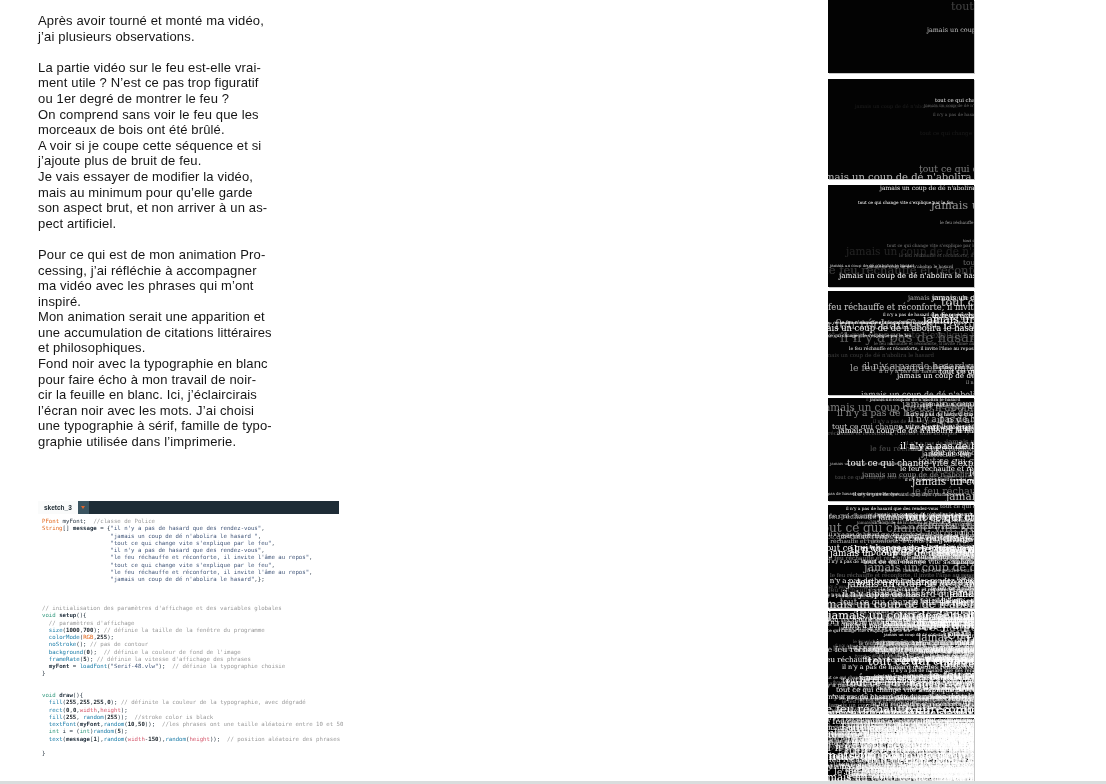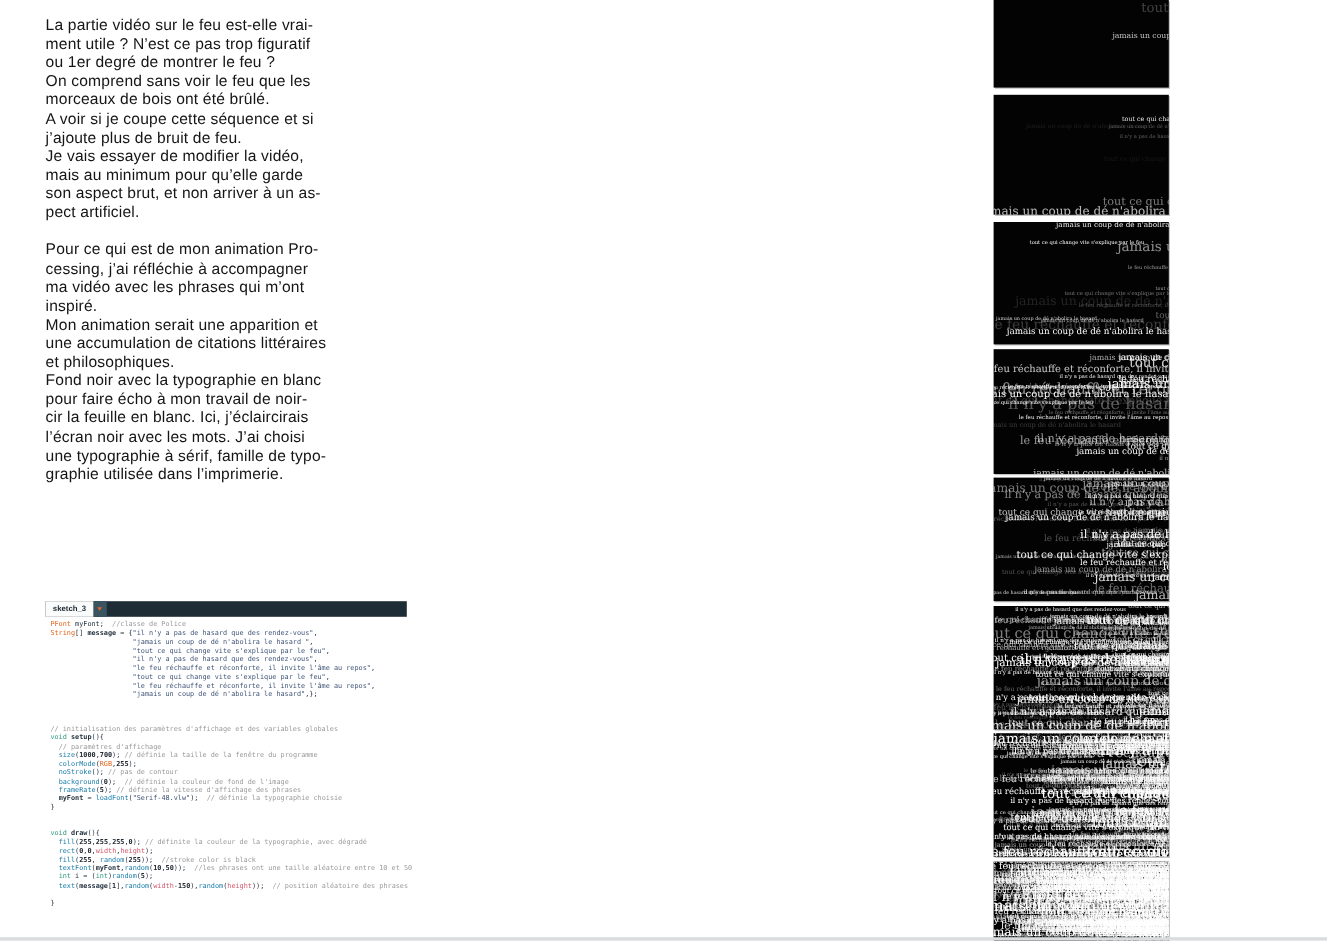--- a/index.html
+++ b/index.html
@@ -40,20 +40,22 @@
             box-shadow:1px 1px 0 rgba(150,150,150,0.55); }
   .vtext { position:absolute; white-space:nowrap; color:#ffffff;
            font-family:"DejaVu Serif", serif; }
 
   .bottom-edge { position:absolute; left:0; bottom:0; width:1106px; height:3px; background:#d9dddd; }
 </style>
 </head>
 <body>
 
 <div class="left-col">
+  <div class="para">Après avoir tourné et monté ma vidéo,
+j’ai plusieurs observations.</div>
   <div class="para">La partie vidéo sur le feu est-elle vrai-
 ment utile ? N’est ce pas trop figuratif
 ou 1er degré de montrer le feu ?
 On comprend sans voir le feu que les
 morceaux de bois ont été brûlé.
 A voir si je coupe cette séquence et si
 j’ajoute plus de bruit de feu.
 Je vais essayer de modifier la vidéo,
 mais au minimum pour qu’elle garde
 son aspect brut, et non arriver à un as-

